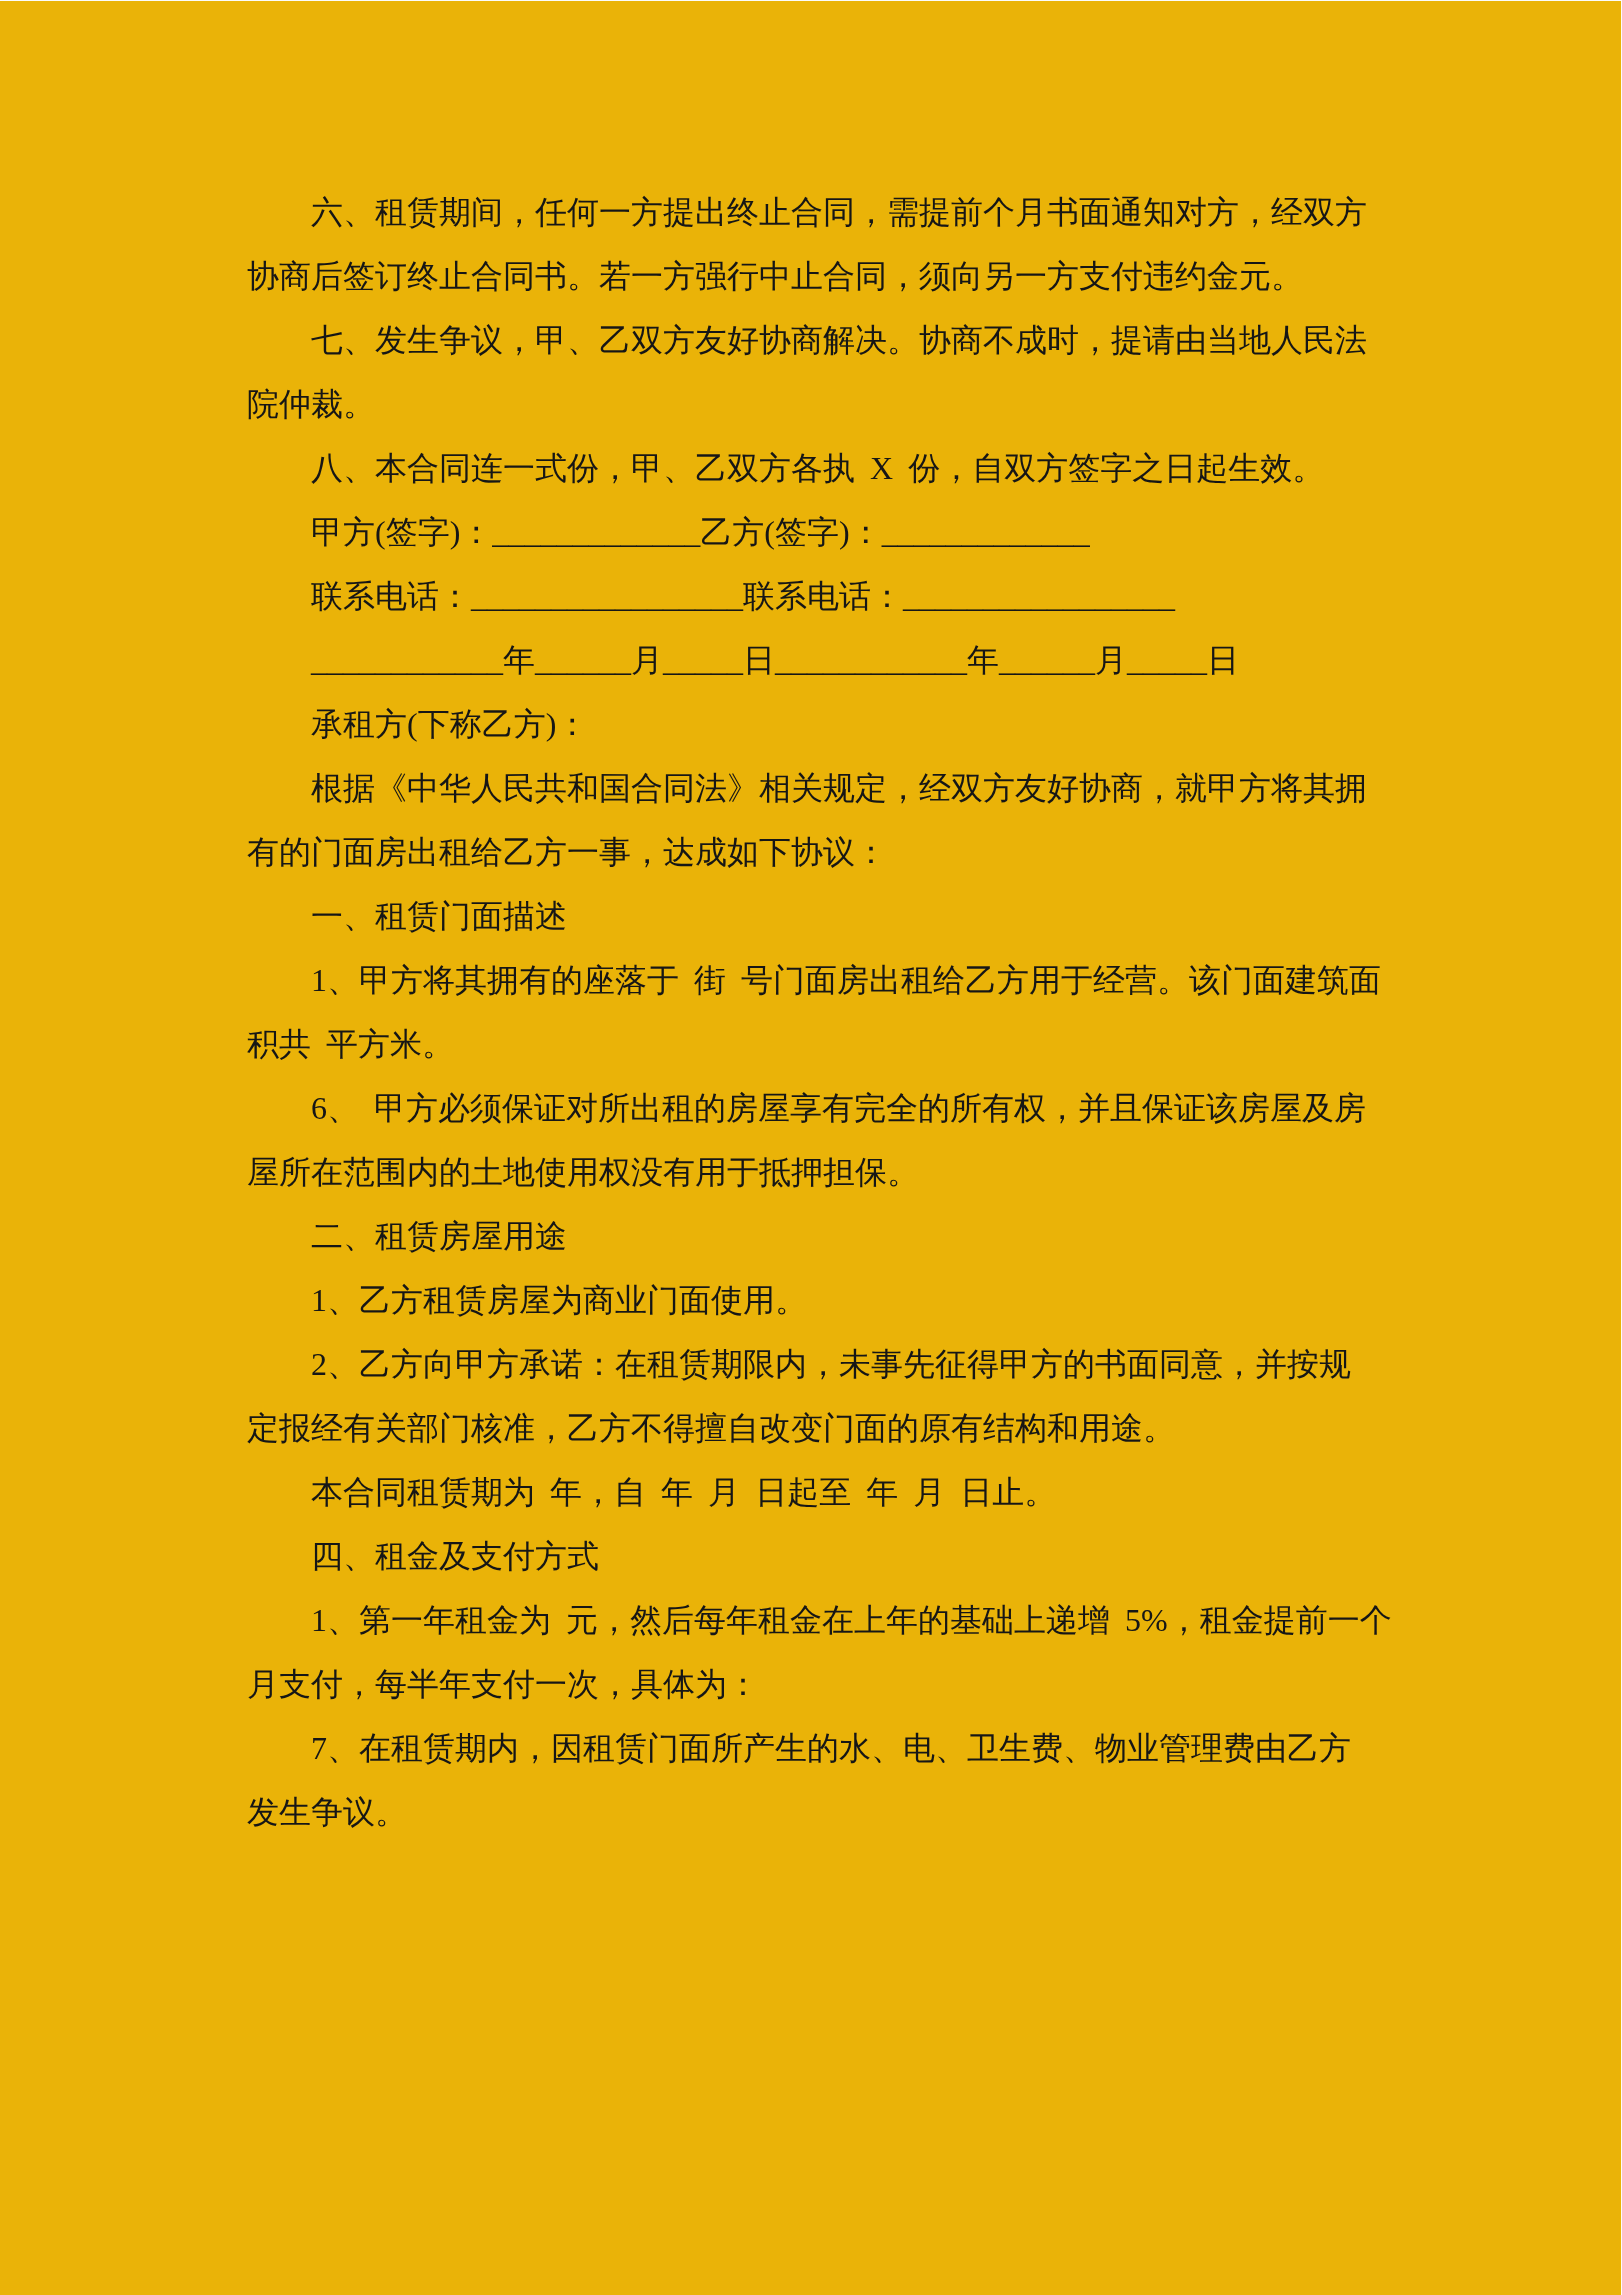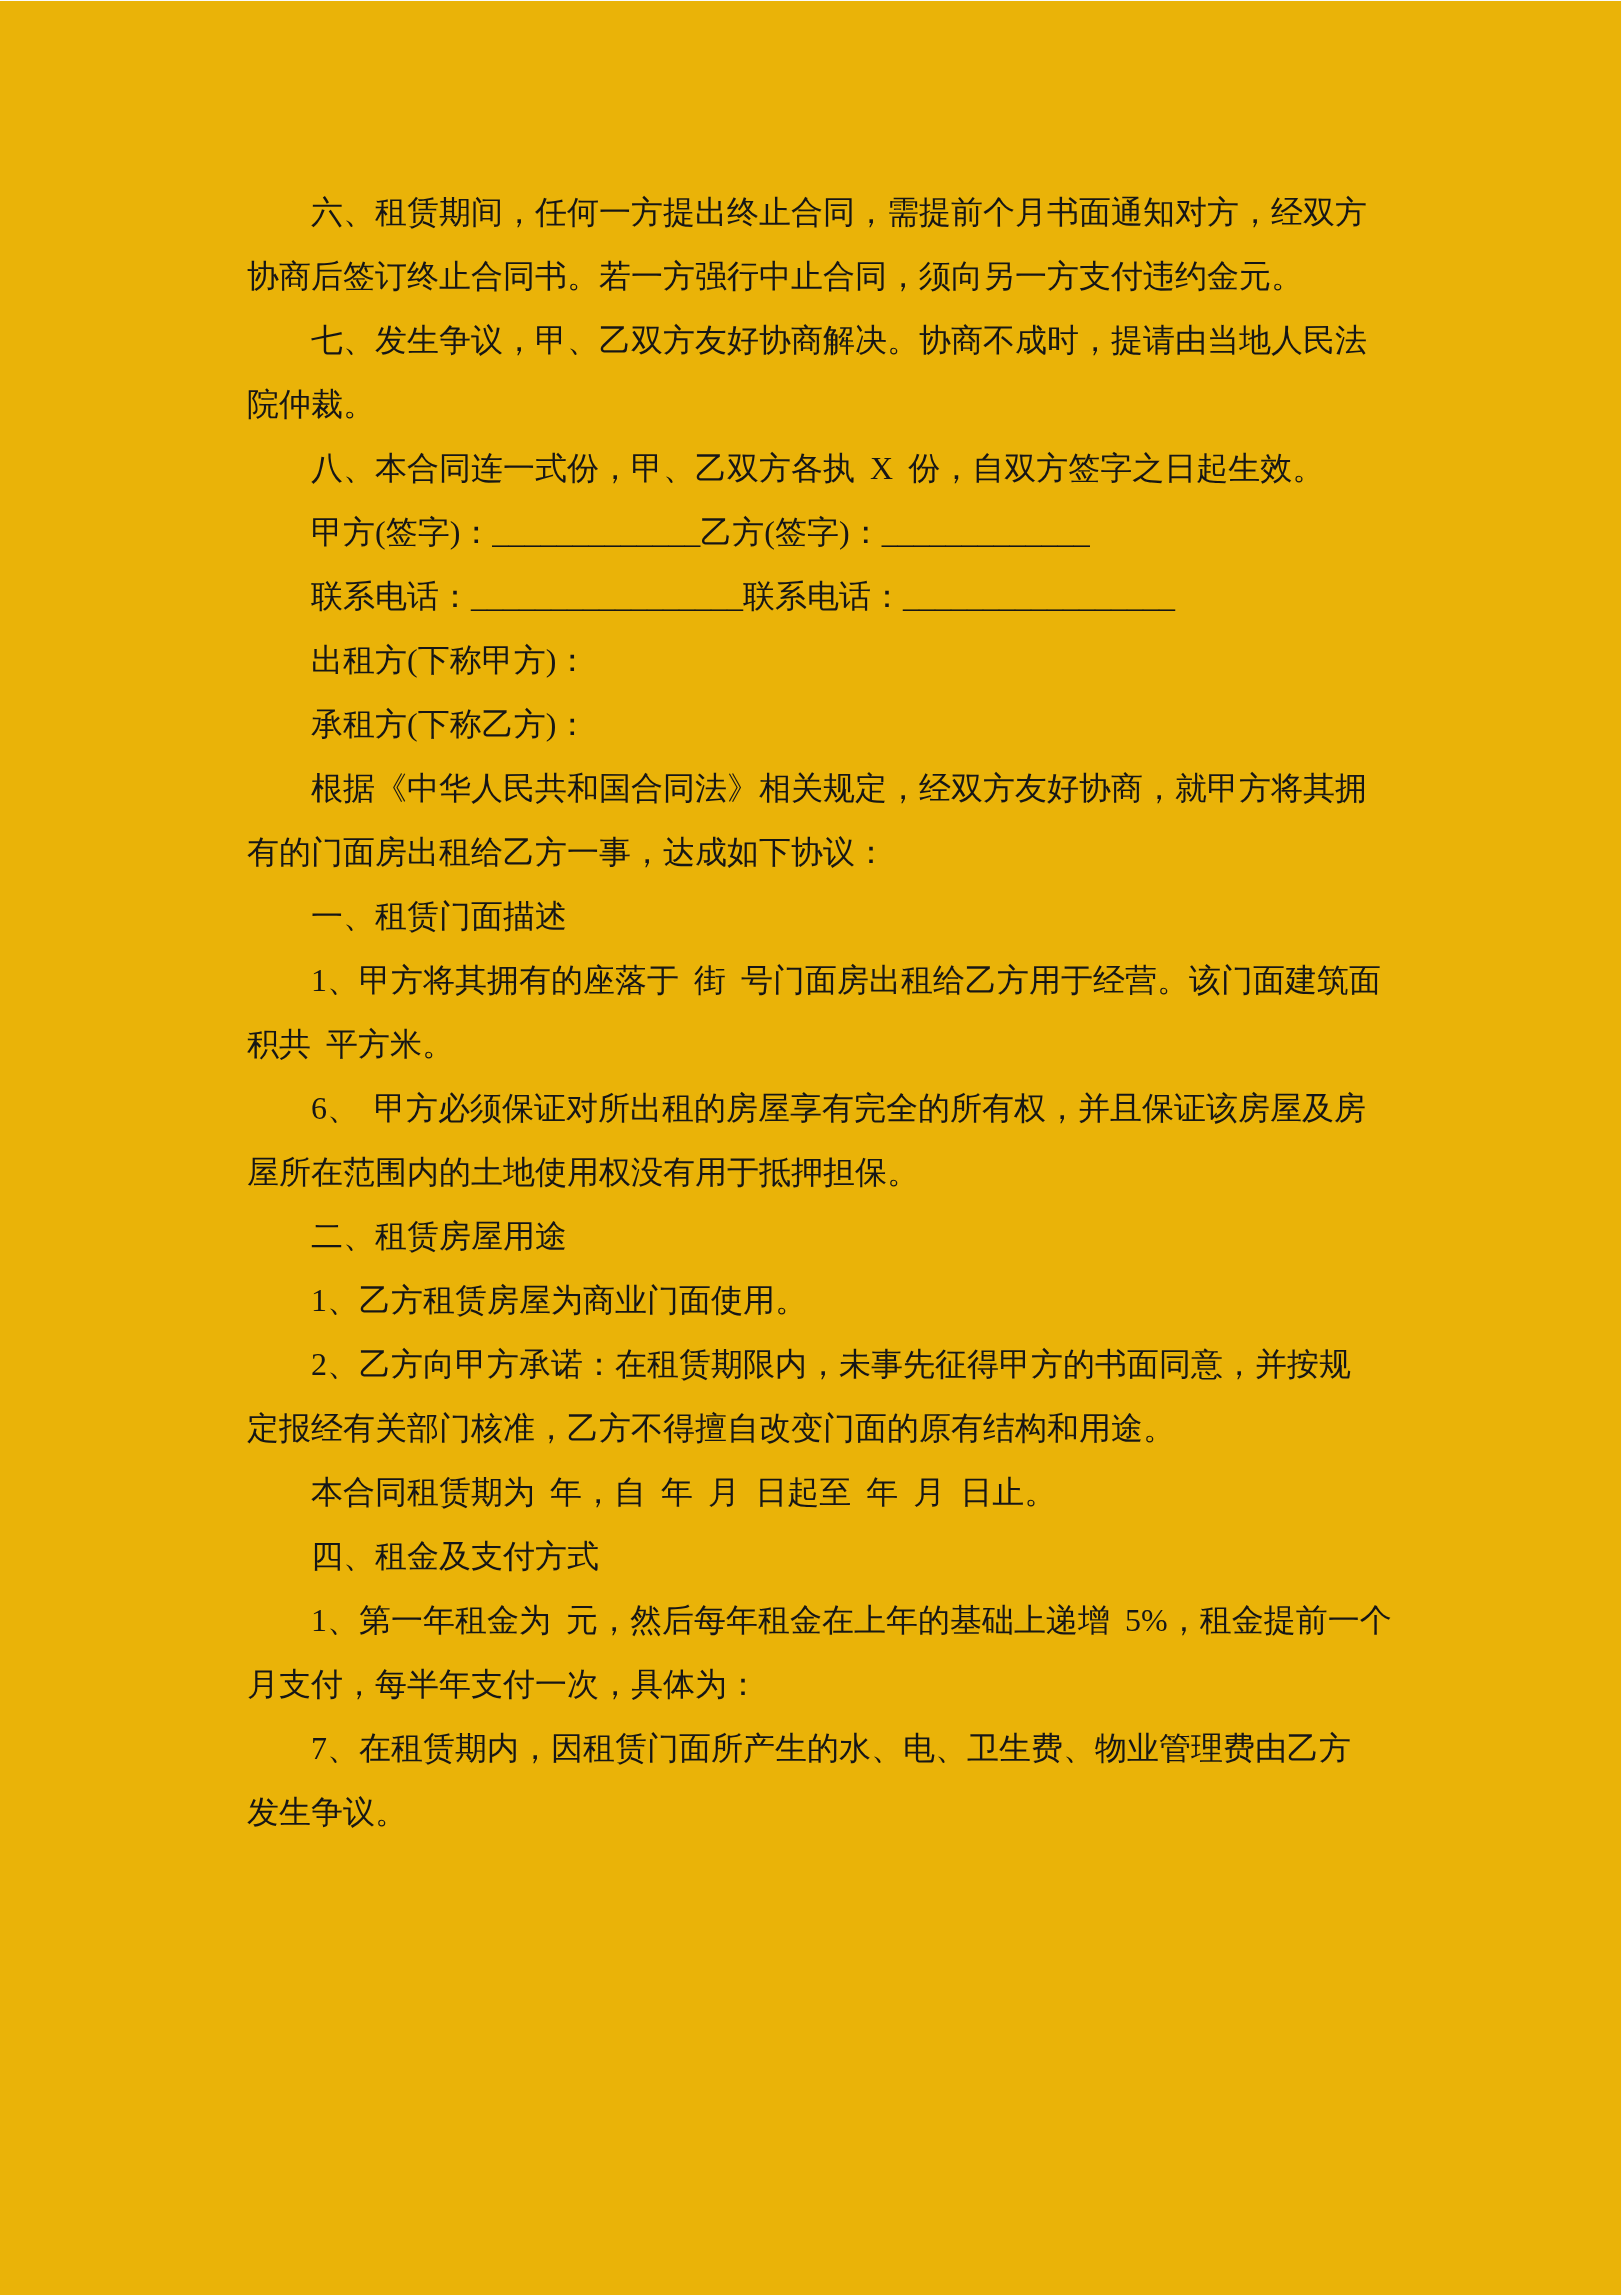--- a/index.html
+++ b/index.html
@@ -46,21 +46,21 @@
 
 <div class="page">
   <div class="doc-body" id="doc-body">
       <div class="doc-line indent">六、租赁期间，任何一方提出终止合同，需提前个月书面通知对方，经双方</div>
       <div class="doc-line">协商后签订终止合同书。若一方强行中止合同，须向另一方支付违约金元。</div>
       <div class="doc-line indent">七、发生争议，甲、乙双方友好协商解决。协商不成时，提请由当地人民法</div>
       <div class="doc-line">院仲裁。</div>
       <div class="doc-line indent">八、本合同连一式份，甲、乙双方各执 X 份，自双方签字之日起生效。</div>
       <div class="doc-line indent">甲方(签字)：_____________乙方(签字)：_____________</div>
       <div class="doc-line indent">联系电话：_________________联系电话：_________________</div>
-      <div class="doc-line indent">出租方(下称甲方)：</div>
+      <div class="doc-line indent">____________年______月_____日____________年______月_____日</div>
       <div class="doc-line indent">承租方(下称乙方)：</div>
       <div class="doc-line indent">根据《中华人民共和国合同法》相关规定，经双方友好协商，就甲方将其拥</div>
       <div class="doc-line">有的门面房出租给乙方一事，达成如下协议：</div>
       <div class="doc-line indent">一、租赁门面描述</div>
       <div class="doc-line indent">1、甲方将其拥有的座落于 街 号门面房出租给乙方用于经营。该门面建筑面</div>
       <div class="doc-line">积共 平方米。</div>
       <div class="doc-line indent">6、 甲方必须保证对所出租的房屋享有完全的所有权，并且保证该房屋及房</div>
       <div class="doc-line">屋所在范围内的土地使用权没有用于抵押担保。</div>
       <div class="doc-line indent">二、租赁房屋用途</div>
       <div class="doc-line indent">1、乙方租赁房屋为商业门面使用。</div>

